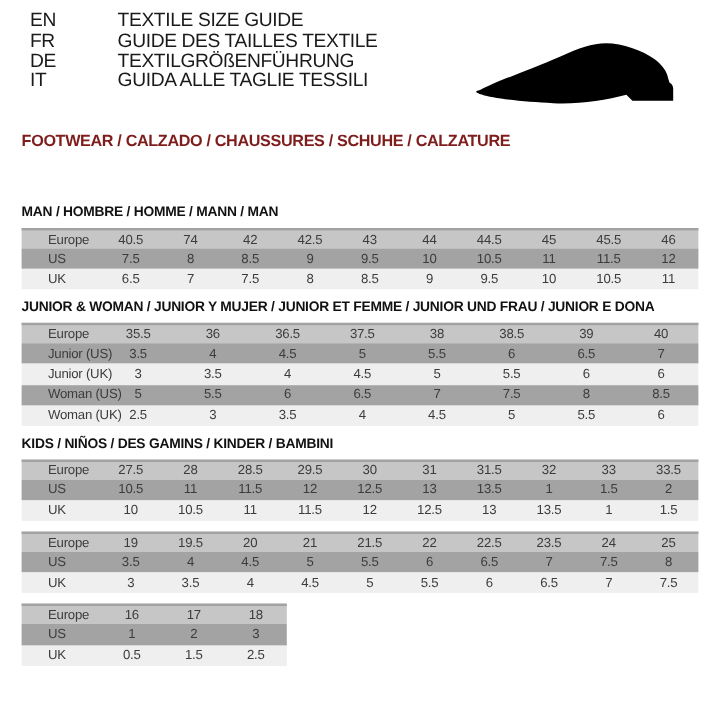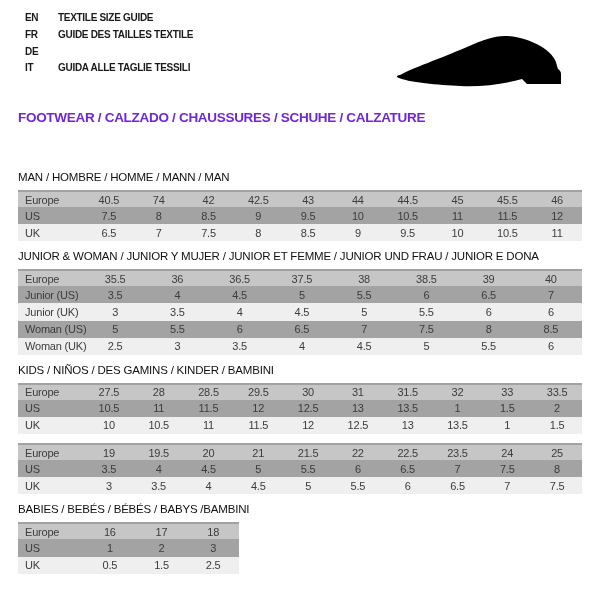--- a/index.html
+++ b/index.html
@@ -2,54 +2,55 @@
 <html><head>
 <meta charset="utf-8">
 <style>
   html,body{margin:0;padding:0;}
   body{
     width:600px;height:600px;background:#ffffff;position:relative;
     font-family:"Liberation Sans", sans-serif;color:#000;overflow:hidden;
   }
   
   .langs{position:absolute;left:25px;top:10px;list-style:none;margin:0;padding:0;}
-  .langs li{display:flex;font-weight:bold;font-size:10px;line-height:16.8px;letter-spacing:-0.3px;color:#1a1a1a;}
+  .langs li{display:flex;font-weight:normal;font-size:16px;line-height:16.8px;letter-spacing:-0.3px;color:#1a1a1a;gap:40px;}
   .langs .code{width:33px;}
   
   .shoe-wrap{position:absolute;left:393px;top:27px;width:182px;height:70px;}
   
-  .category-title{position:absolute;left:18px;top:110px;font-weight:bold;font-size:13.5px;letter-spacing:-0.3px;color:#6d28d9;}
+  .category-title{position:absolute;left:18px;top:110px;font-weight:bold;font-size:13.5px;letter-spacing:-0.3px;color:#7f1d1d;}
   
   main{position:absolute;left:18px;top:171px;width:564px;}
   .section{margin-bottom:9px;}
-  .section-title{font-weight:normal;font-size:11.5px;line-height:12px;margin:0 0 7px 0;letter-spacing:-0.2px;color:#111;}
+  .section-title{font-weight:bold;font-size:11.5px;line-height:12px;margin:0 0 7px 0;letter-spacing:-0.2px;color:#111;}
   .t-body{width:564px;}
   .t-body.narrow{width:221px;}
   .t-row{display:flex;height:17.1px;align-items:center;font-size:11px;letter-spacing:-0.2px;color:#3c3c3c;box-sizing:border-box;}
   .r-head{background:#c6c6c6;border-top:2px solid #a2a2a2;}
   .r-alt{background:#efefef;}
   .r-white{background:#a3a3a3;}
-  .t-label{width:66px;padding-left:7px;box-sizing:border-box;white-space:nowrap;}
+  .t-label{width:66px;padding-left:22px;box-sizing:border-box;white-space:nowrap;}
   .t-cell{flex:1;text-align:center;}
 </style>
 </head>
 <body>
 
 <header>
   <ul class="langs">
     <li>
       <span class="code">EN</span>
       <span class="label">TEXTILE SIZE GUIDE</span>
     </li>
     <li>
       <span class="code">FR</span>
       <span class="label">GUIDE DES TAILLES TEXTILE</span>
     </li>
     <li>
       <span class="code">DE</span>
+      <span class="label">TEXTILGRÖßENFÜHRUNG</span>
     </li>
     <li>
       <span class="code">IT</span>
       <span class="label">GUIDA ALLE TAGLIE TESSILI</span>
     </li>
   </ul>
 
   <div class="shoe-wrap">
     <svg width="182" height="70" viewBox="0 0 182 70" xmlns="http://www.w3.org/2000/svg" aria-hidden="true">
       <path fill="#000000" d="M7 48
@@ -260,21 +261,20 @@
           <div class="t-cell">5.5</div>
           <div class="t-cell">6</div>
           <div class="t-cell">6.5</div>
           <div class="t-cell">7</div>
           <div class="t-cell">7.5</div>
         </div>
       </div>
   </section>
 
   <section class="section">
-    <h2 class="section-title">BABIES / BEBÉS / BÉBÉS / BABYS /BAMBINI</h2>
     <div class="t-body narrow">
         <div class="t-row r-head">
           <div class="t-label">Europe</div>
           <div class="t-cell">16</div>
           <div class="t-cell">17</div>
           <div class="t-cell">18</div>
         </div>
         <div class="t-row r-white">
           <div class="t-label">US</div>
           <div class="t-cell">1</div>

